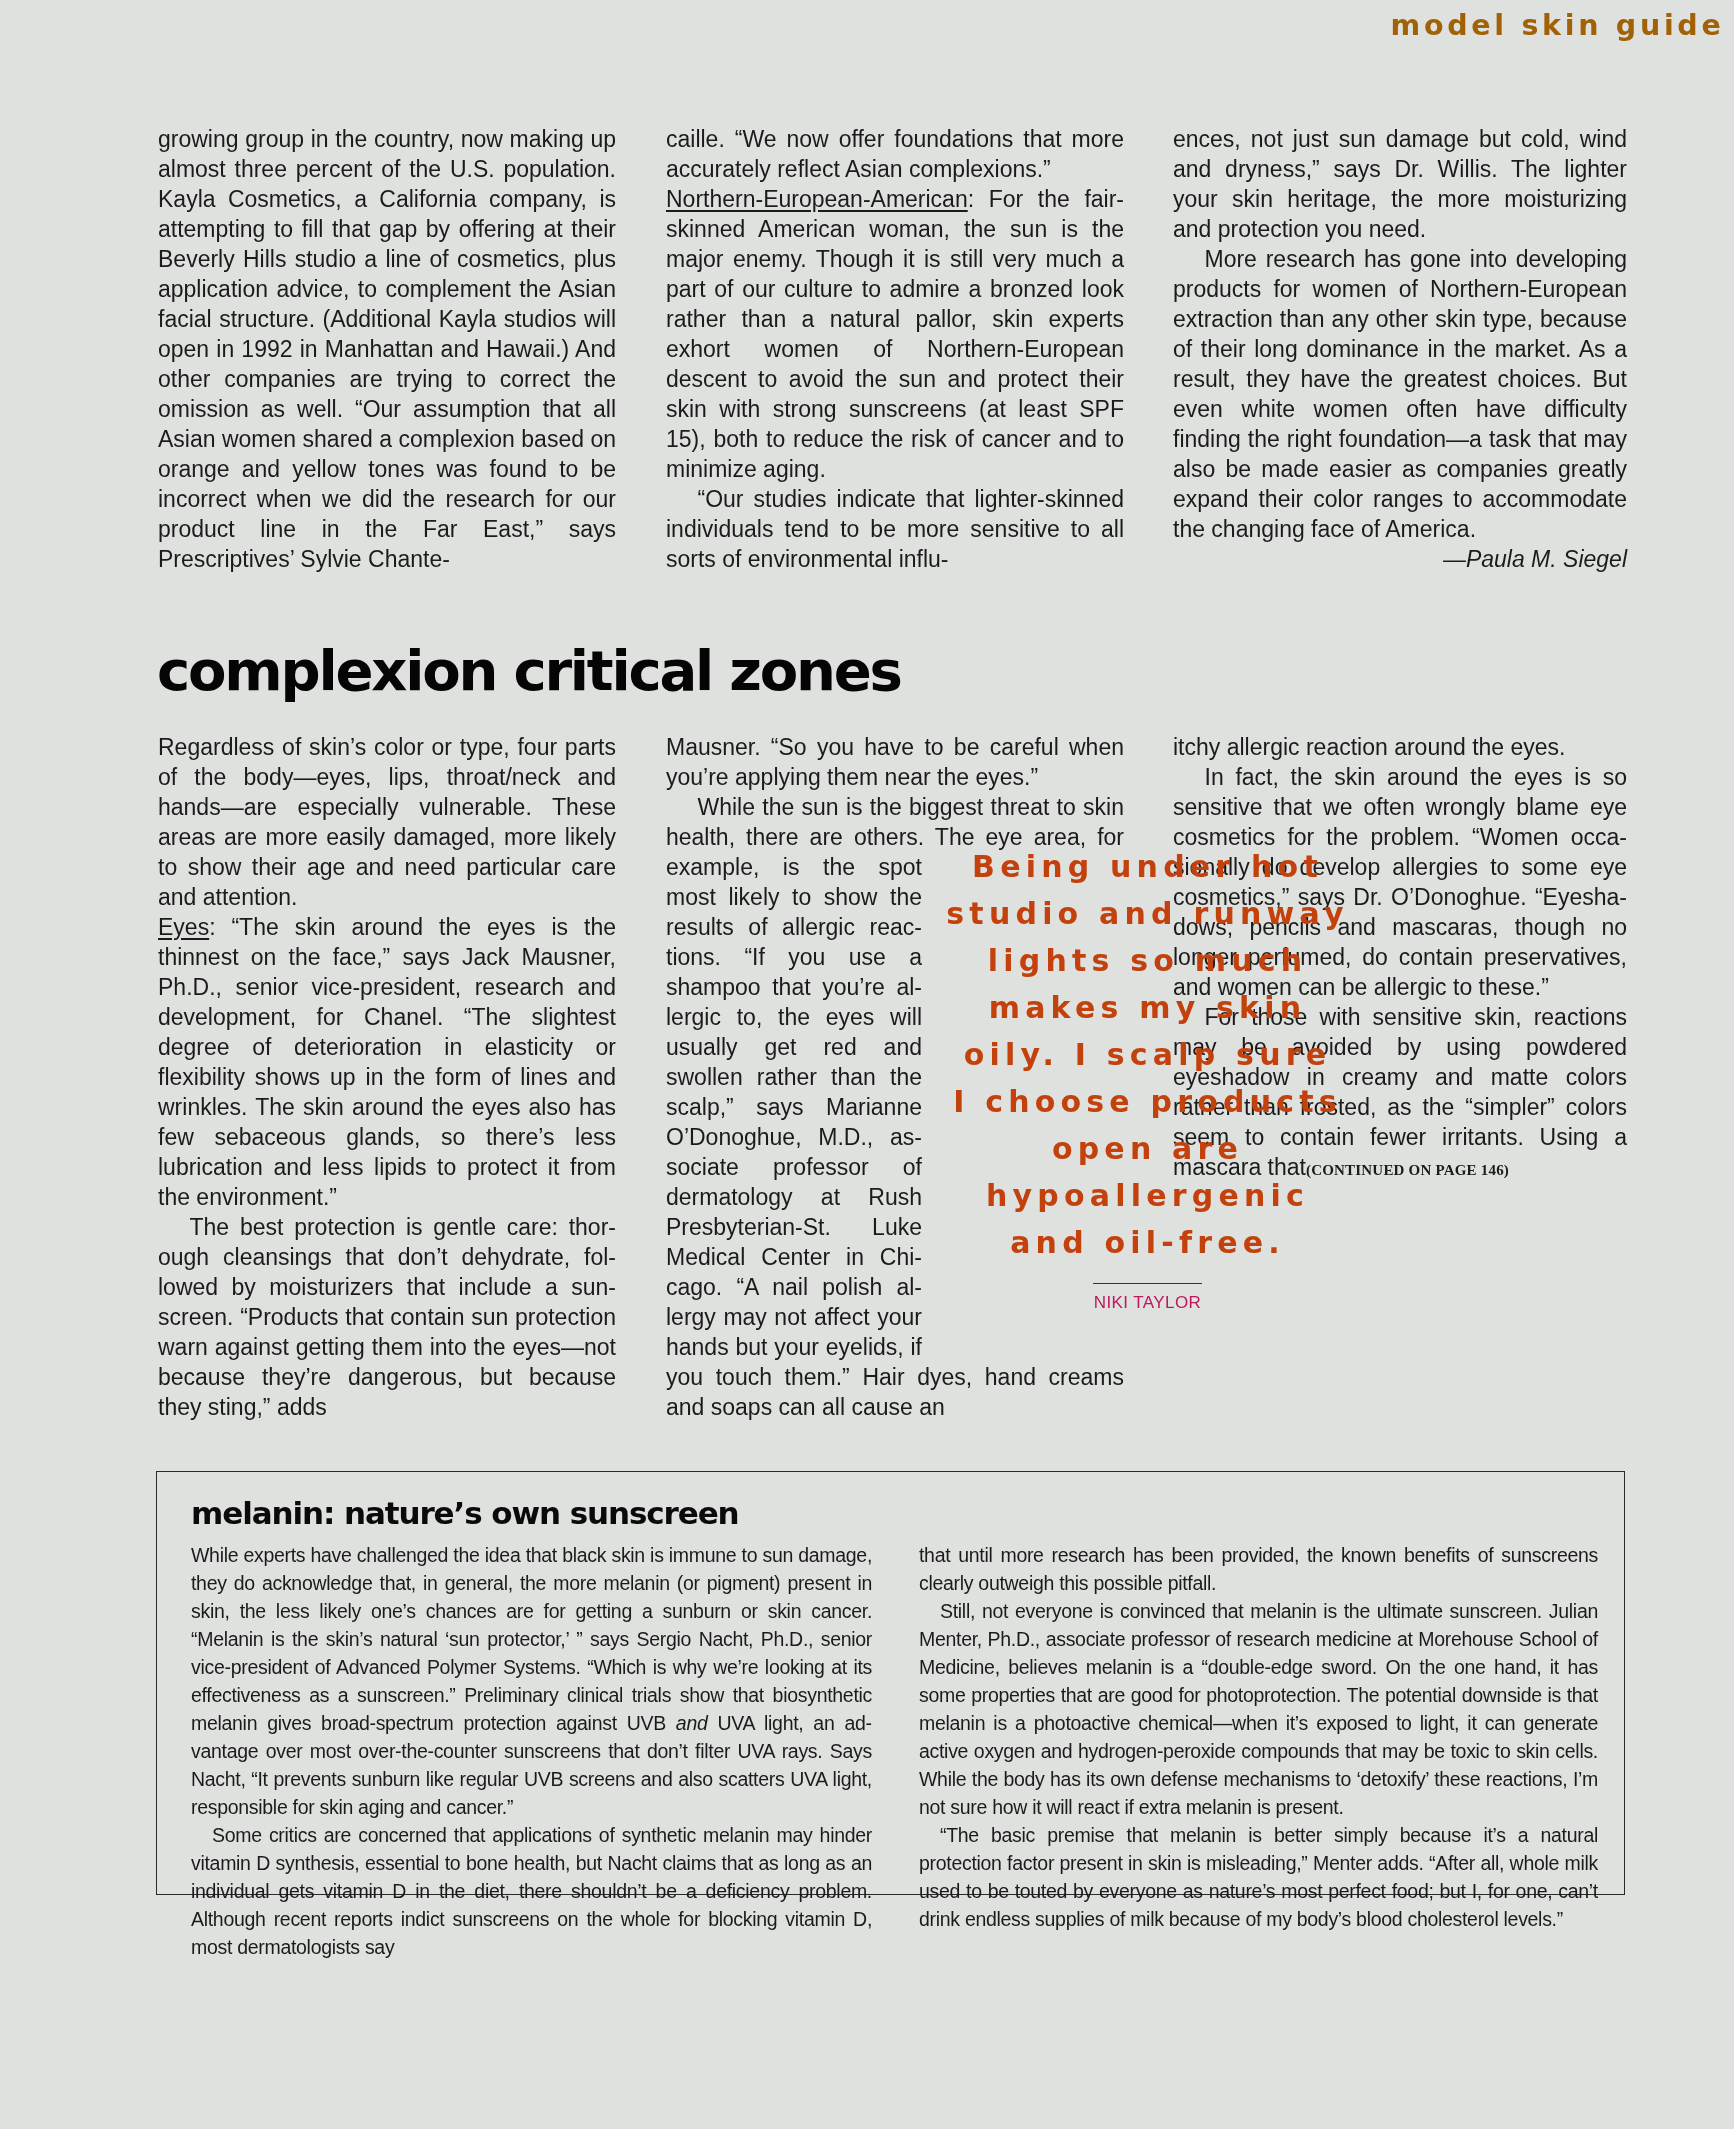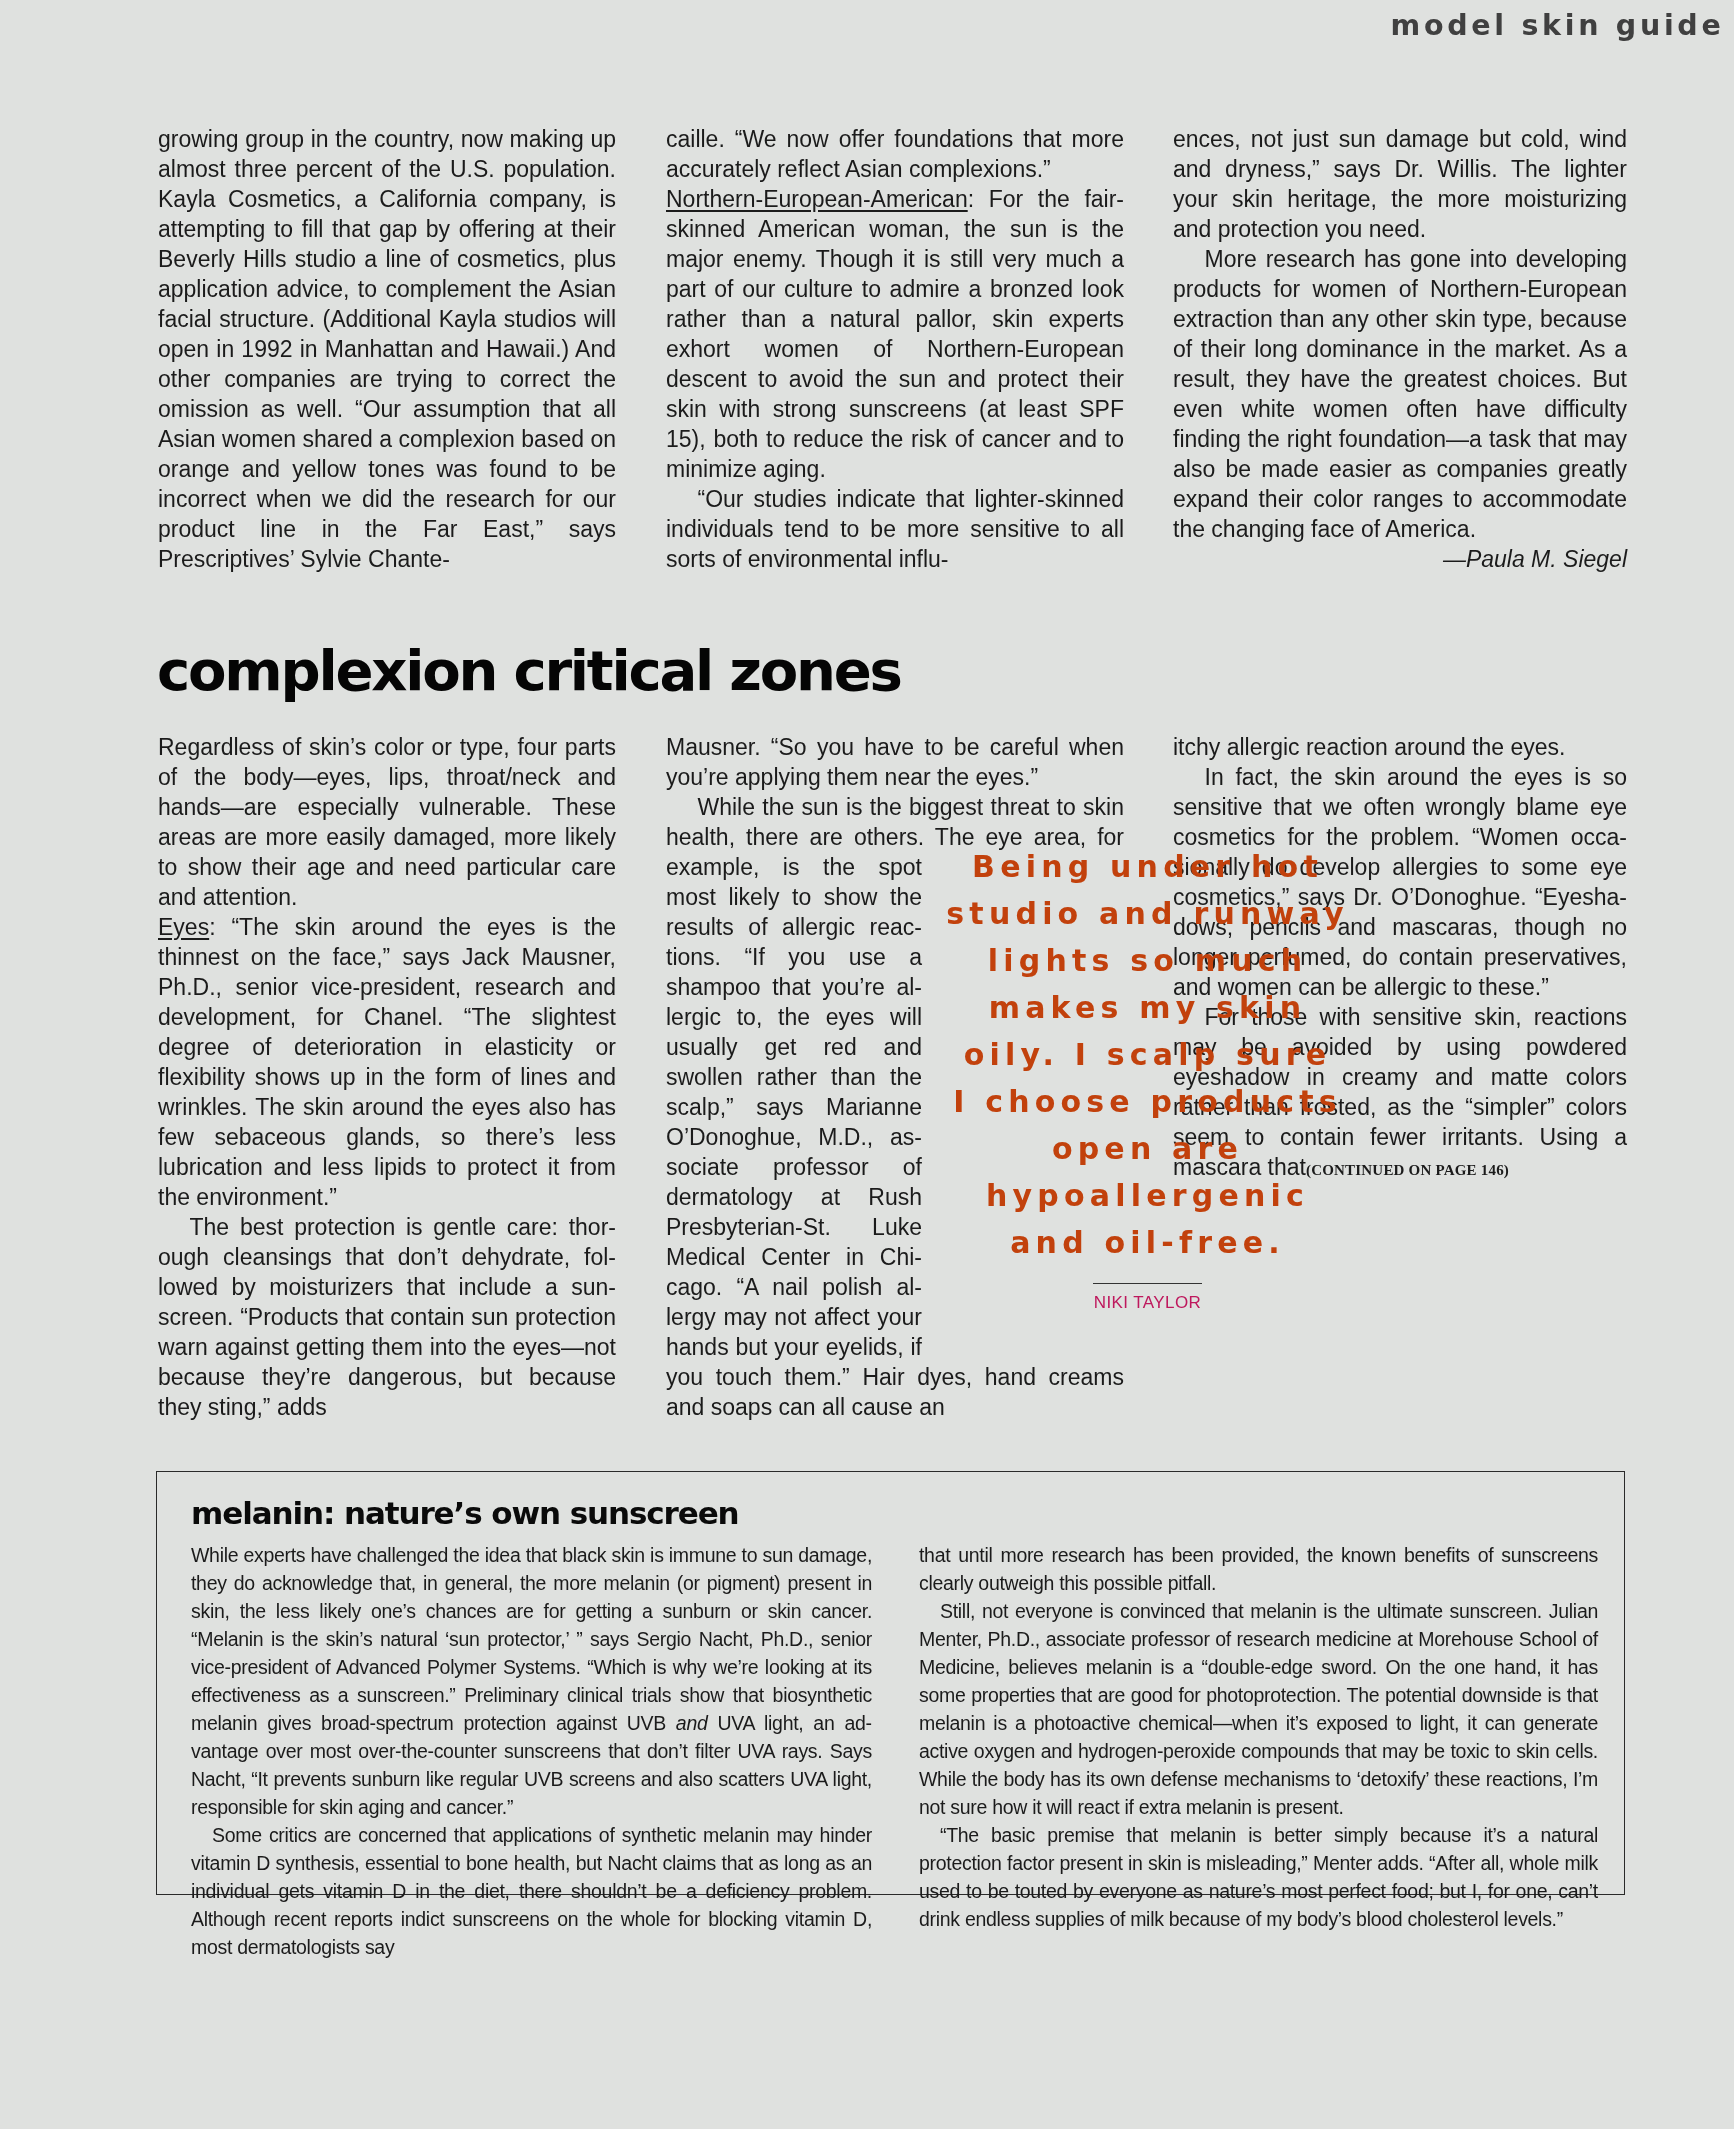--- a/index.html
+++ b/index.html
@@ -8,21 +8,21 @@
     background: #dfe1df;
     position: relative;
     overflow: hidden;
     color: #1b1b1b;
     font-family: "Liberation Sans", "DejaVu Sans", sans-serif;
   }
   .running-head {
     position: absolute; right: 10.5px; top: 9px;
     font-family: "DejaVu Sans", sans-serif;
     font-weight: bold; font-size: 28.5px; letter-spacing: 3.7px;
-    color: #404040; white-space: nowrap;
+    color: #a16207; white-space: nowrap;
   }
   .col {
     position: absolute;
     font-size: 23px; line-height: 30px;
     text-align: justify; text-justify: inter-word;
     hyphens: manual;
   }
   .col p { margin: 0; }
   .col p.ind { text-indent: 31.5px; }
   .ul { text-decoration: underline; text-underline-offset: 3px; }

